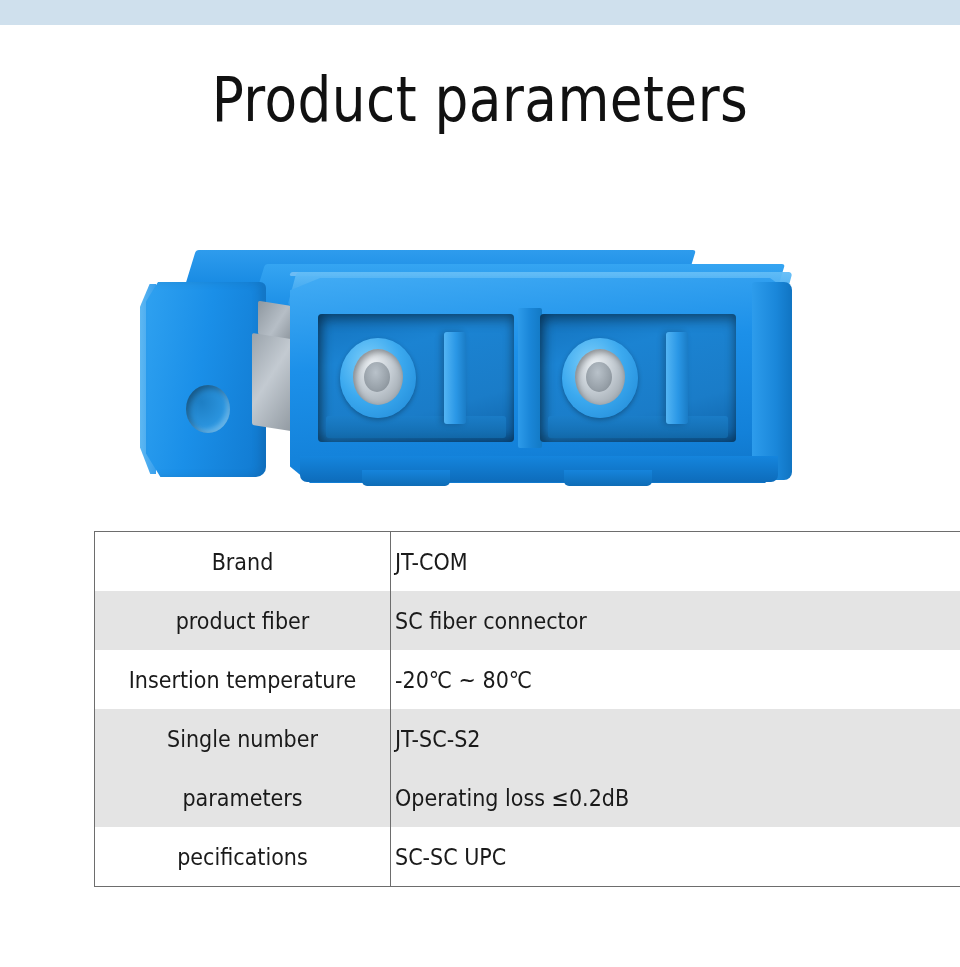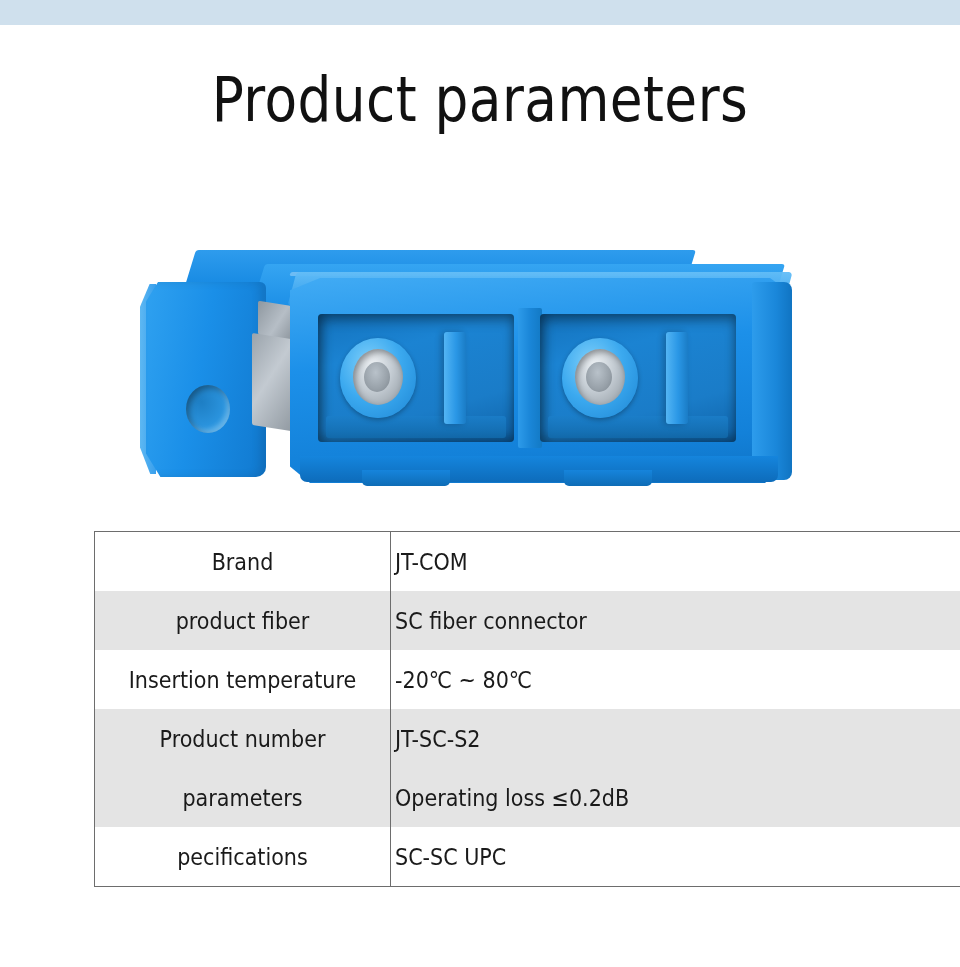--- a/index.html
+++ b/index.html
@@ -383,21 +383,21 @@
     </tr>
     <tr class="even">
       <td class="cell-label">product fiber</td>
       <td class="cell-value">SC fiber connector</td>
     </tr>
     <tr class="odd">
       <td class="cell-label">Insertion temperature</td>
       <td class="cell-value">-20℃ ~ 80℃</td>
     </tr>
     <tr class="even">
-      <td class="cell-label">Product number</td>
+      <td class="cell-label">Single number</td>
       <td class="cell-value">JT-SC-S2</td>
     </tr>
     <tr class="even">
       <td class="cell-label">parameters</td>
       <td class="cell-value">Operating loss ≤0.2dB</td>
     </tr>
     <tr class="odd">
       <td class="cell-label">pecifications</td>
       <td class="cell-value">SC-SC UPC</td>
     </tr>

